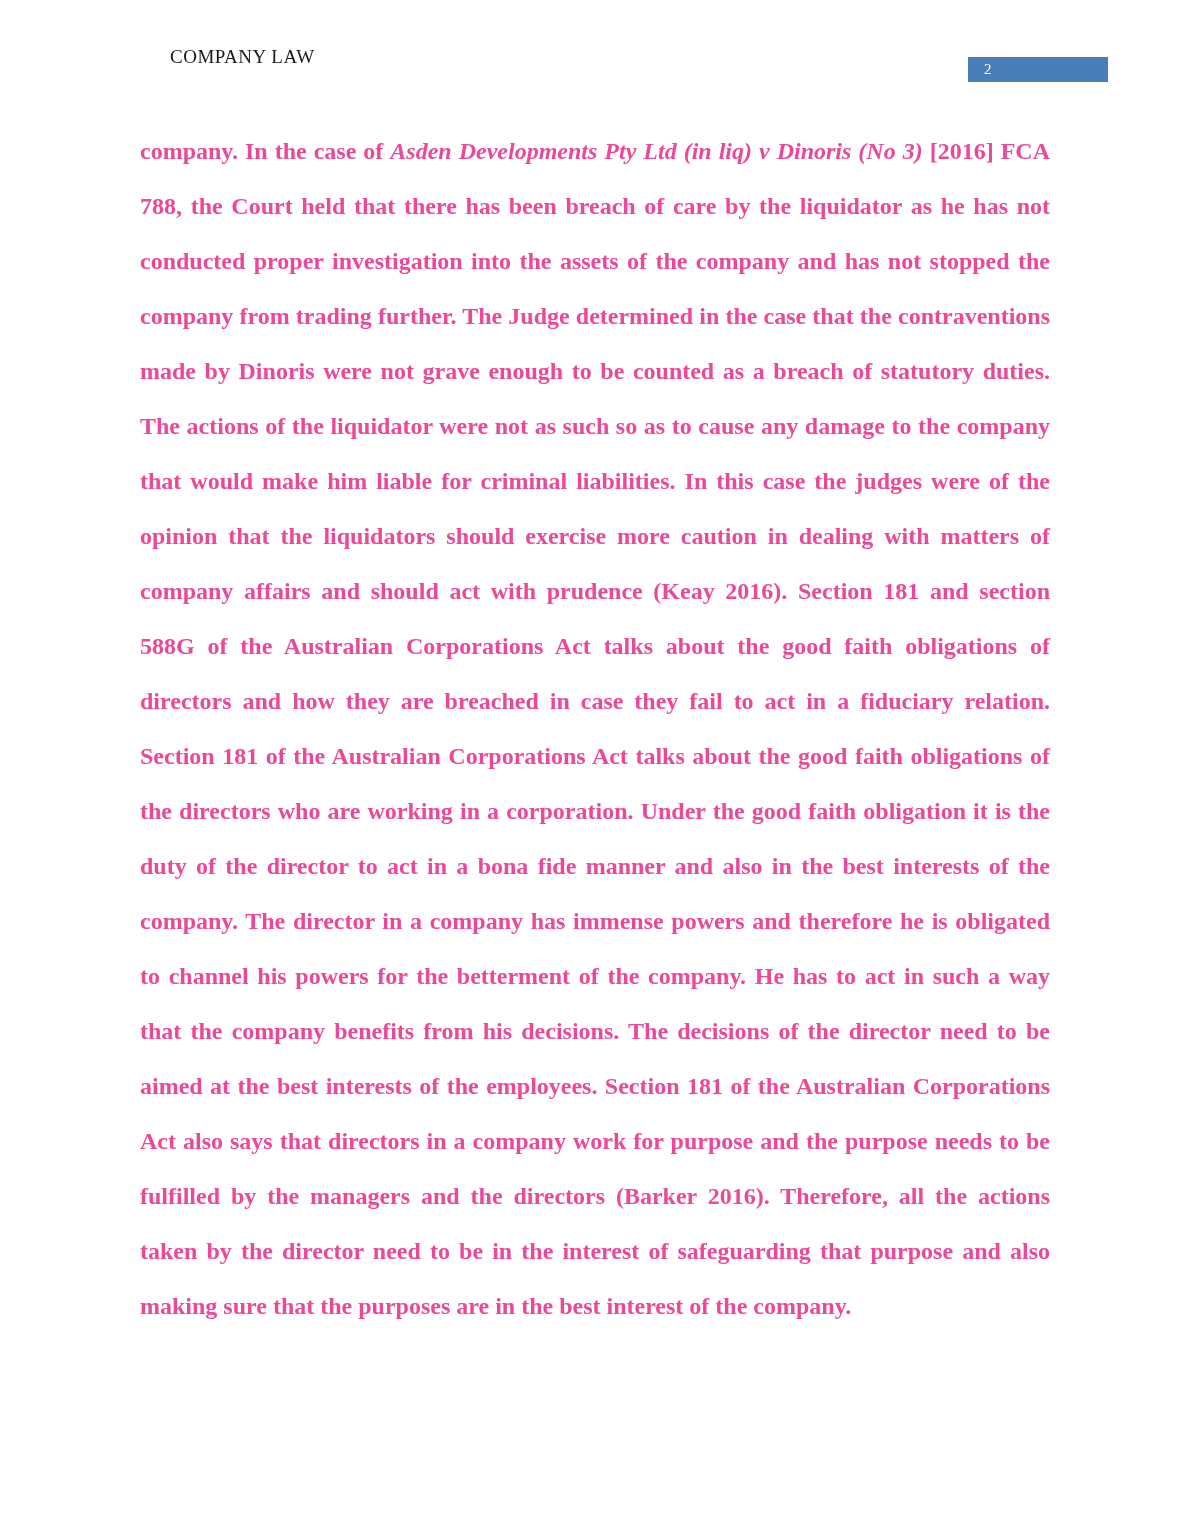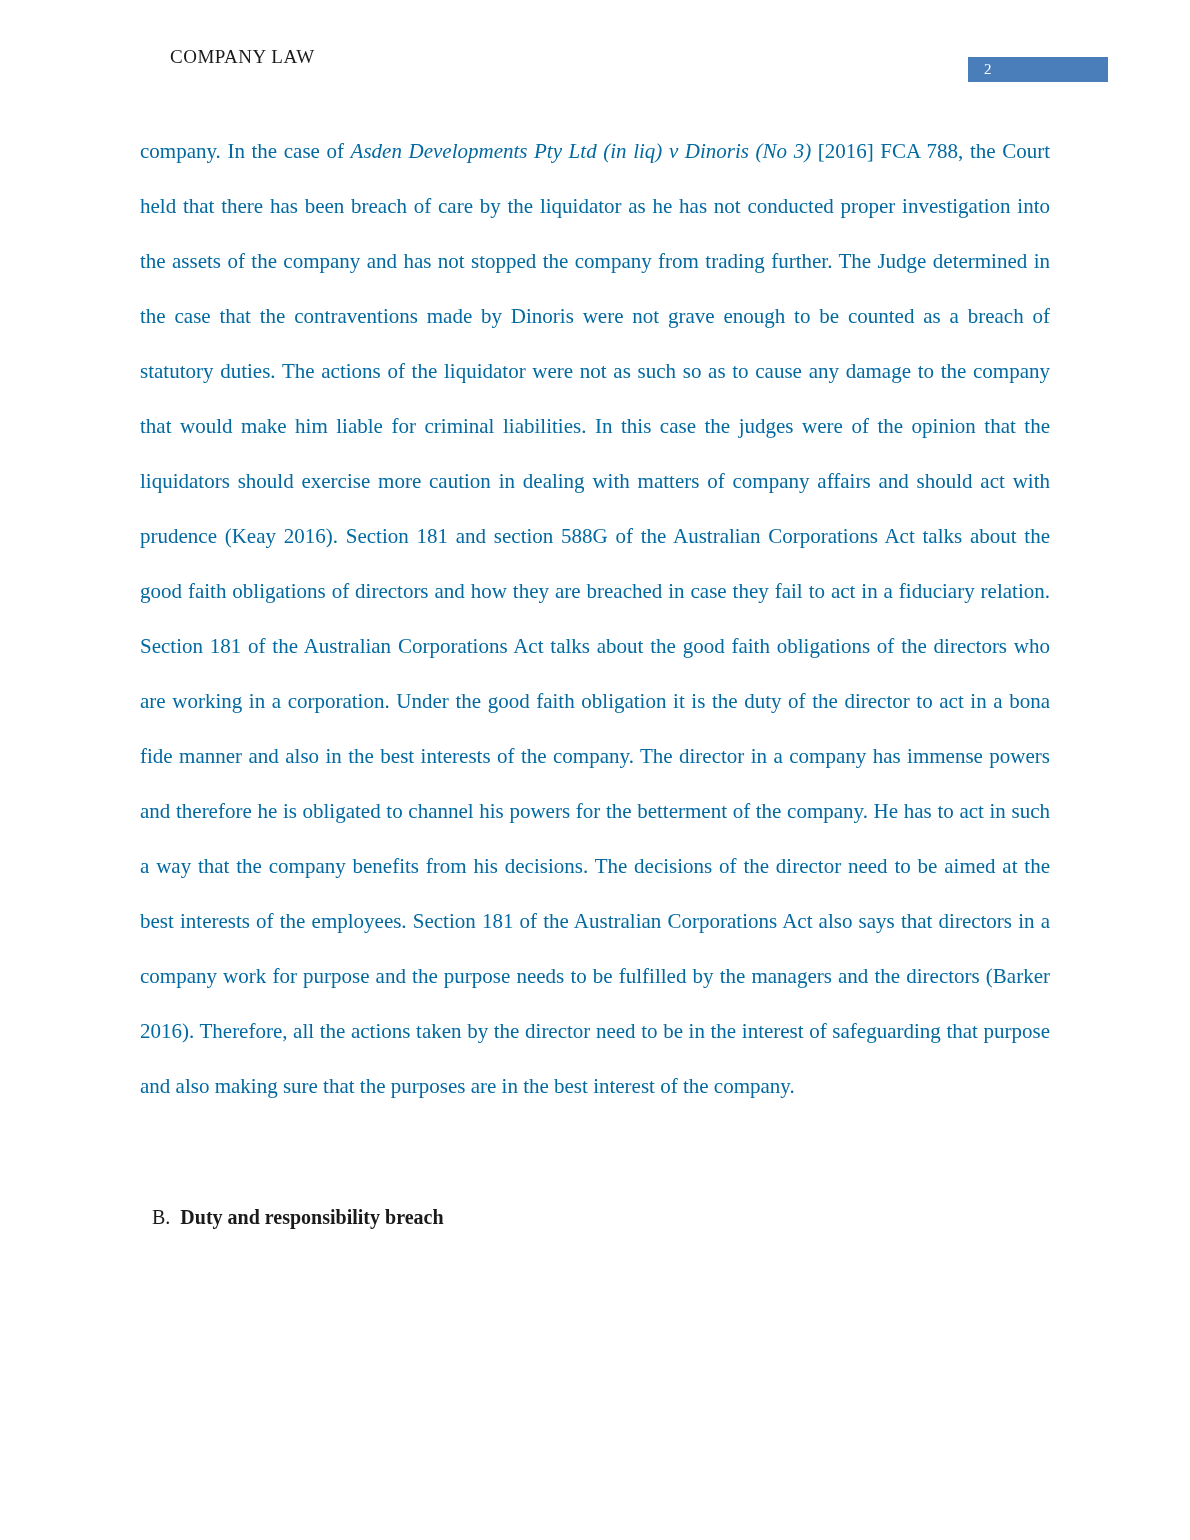--- a/index.html
+++ b/index.html
@@ -35,24 +35,25 @@
     padding-left: 16px;
   }
   .page-number-bar span {
     color: #ffffff;
     font-size: 15px;
     line-height: 1;
   }
   .body-text {
     margin-top: 56px;
     width: 910px;
-    font-size: 21px;
+    font-size: 24px;
     line-height: 55px;
-    color: #0369a1;
+    color: #ec4899;
     text-align: justify;
+    font-weight: bold;
   }
   .italic { font-style: italic; }
   .section-heading {
     margin-top: 92px;
     padding-left: 12px;
     font-size: 20px;
     color: #1a1a1a;
   }
   .section-heading .list-label {
     font-weight: normal;
@@ -69,17 +70,14 @@
 
   <div class="header-row">
     <div class="running-head">COMPANY LAW</div>
     <div class="page-number-bar" style="background: rgb(74, 126, 187);">
       <span>2</span>
     </div>
   </div>
 
   <div class="body-text"><span>company. In the case of </span><span class="italic">Asden Developments Pty Ltd (in liq) v Dinoris (No 3)</span><span> [2016] FCA 788, the Court held that there has been breach of care by the liquidator as he has not conducted proper investigation into the assets of the company and has not stopped the company from trading further. The Judge determined in the case that the contraventions made by Dinoris were not grave enough to be counted as a breach of statutory duties. The actions of the liquidator were not as such so as to cause any damage to the company that would make him liable for criminal liabilities. In this case the judges were of the opinion that the liquidators should exercise more caution in dealing with matters of company affairs and should act with prudence (Keay 2016). Section 181 and section 588G of the Australian Corporations Act talks about the good faith obligations of directors and how they are breached in case they fail to act in a fiduciary relation. Section 181 of the Australian Corporations Act talks about the good faith obligations of the directors who are working in a corporation. Under the good faith obligation it is the duty of the director to act in a bona fide manner and also in the best interests of the company. The director in a company has immense powers and therefore he is obligated to channel his powers for the betterment of the company. He has to act in such a way that the company benefits from his decisions. The decisions of the director need to be aimed at the best interests of the employees. Section 181 of the Australian Corporations Act also says that directors in a company work for purpose and the purpose needs to be fulfilled by the managers and the directors (Barker 2016). Therefore, all the actions taken by the director need to be in the interest of safeguarding that purpose and also making sure that the purposes are in the best interest of the company.</span></div>
 
-  <div class="section-heading">
-    <span class="list-label">B.</span><span class="heading-bold">Duty and responsibility breach</span>
-  </div>
 
 </div>
 
 </body></html>

